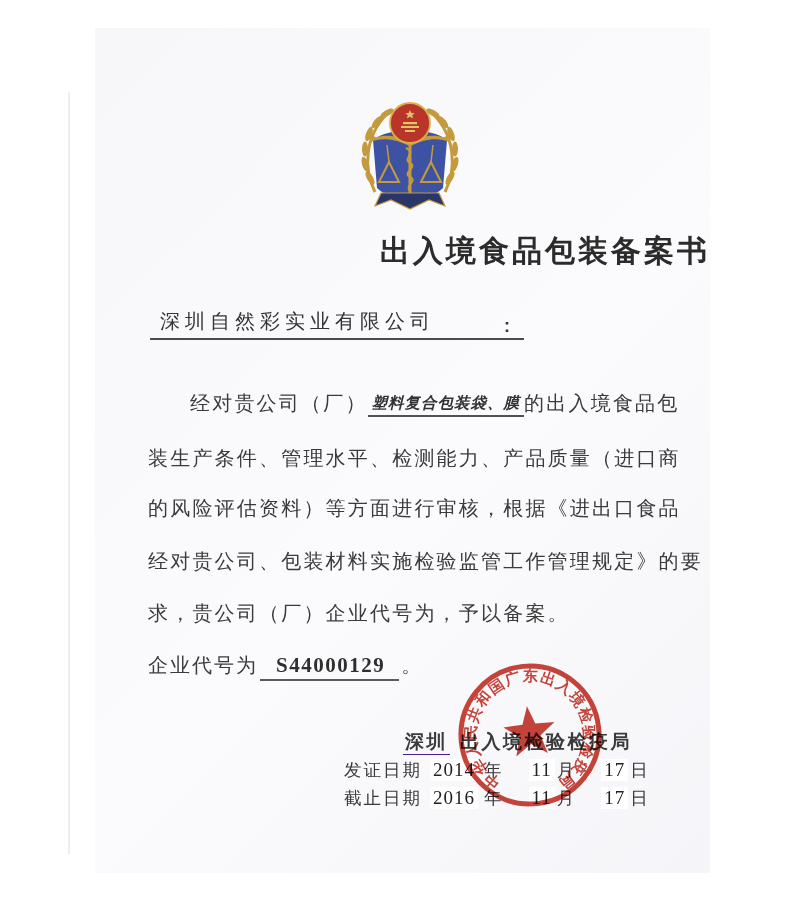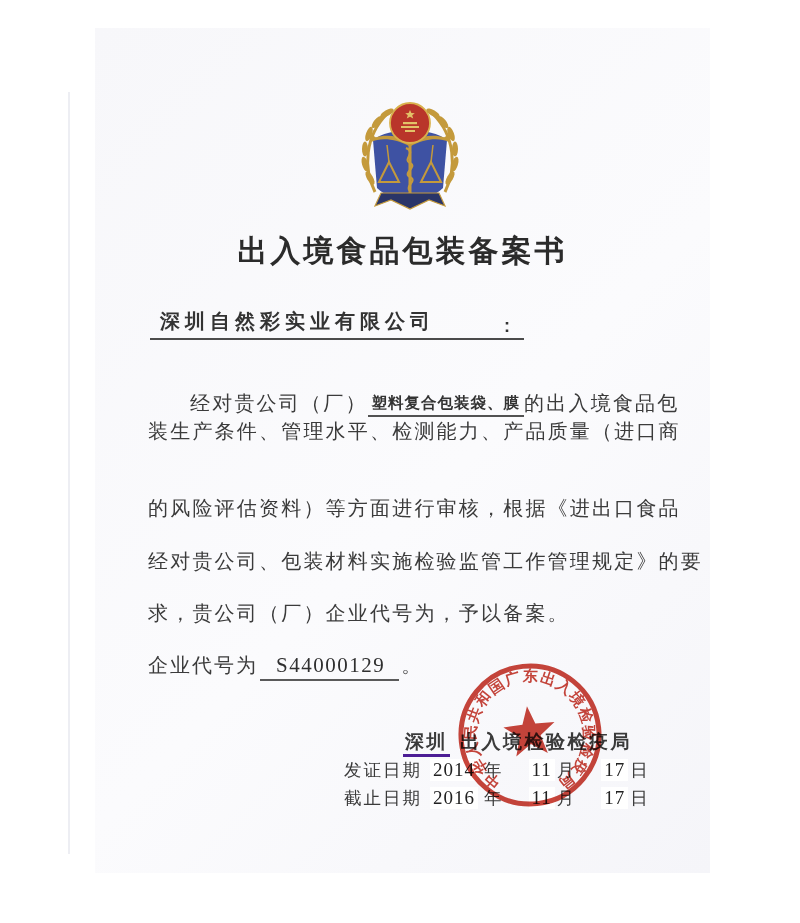--- a/index.html
+++ b/index.html
@@ -11,63 +11,63 @@
   .paper{
     position:absolute;left:95px;top:28px;width:615px;height:845px;
     background:linear-gradient(135deg,#f7f7fa 0%,#fbfbfd 55%,#f5f5f9 100%);
   }
   .scan-line{
     position:absolute;left:68px;top:92px;width:2px;height:762px;
     background:#edeef3;
   }
   .emblem{position:absolute;left:357px;top:96px;width:106px;height:120px;}
   .doc-title{
-    position:absolute;left:95px;top:231px;width:615px;text-align:center;
+    position:absolute;left:95px;top:231px;width:615px;text-align:right;
     font-size:30px;font-weight:700;letter-spacing:3px;color:#2b2b2b;
     white-space:nowrap;
   }
   .company-row{
     position:absolute;left:150px;top:300px;width:374px;height:38px;
     border-bottom:2px solid #4b4b4b;
   }
   .company-name{
-    position:absolute;left:10px;bottom:3px;font-size:20px;font-weight:700;
+    position:absolute;left:10px;bottom:3px;font-size:20px;font-weight:400;
     letter-spacing:5px;color:#333;white-space:nowrap;
   }
   .company-colon{
     position:absolute;right:14px;bottom:1px;font-size:18px;font-weight:700;color:#333;
   }
   .pline{
     position:absolute;left:148px;font-size:20px;font-weight:500;
     letter-spacing:2.2px;color:#3b3b3b;white-space:nowrap;
   }
-  .l1{top:390px}.l2{top:418px}.l3{top:495px}.l4{top:548px}.l5{top:600px}
+  .l1{top:390px}.l2{top:445px}.l3{top:495px}.l4{top:548px}.l5{top:600px}
   .indent{margin-left:42px}
   .blank-filled{
     display:inline-block;font-size:15.5px;font-weight:700;letter-spacing:1px;
-    border-bottom:2px solid #525252;padding:0 4px 1px;vertical-align:2px;color:#333;
+    border-bottom:2px solid #525252;padding:0 4px 1px;vertical-align:2px;color:#333;font-style:italic;
   }
   .code-row{
     position:absolute;left:148px;top:652px;font-size:20px;font-weight:500;
     letter-spacing:2px;color:#3b3b3b;white-space:nowrap;
   }
   .code-underline{
     display:inline-block;border-bottom:2px solid #5a5a5a;
     padding:0 14px 1px 16px;margin:0 2px;
   }
   .code-value{
     font-family:"Liberation Serif",serif;font-size:21px;letter-spacing:1.5px;
-    color:#2f2f2f;font-weight:400;
+    color:#2f2f2f;font-weight:700;
   }
   .authority-row{
     position:absolute;left:403px;top:729px;
     font-family:"Liberation Serif",serif;font-size:19px;font-weight:600;
     letter-spacing:2.5px;color:#3a3a3a;white-space:nowrap;
   }
-  .authority-city{border-bottom:3px solid #4c1d95;padding:0 2px 2px;margin-right:10px;}
+  .authority-city{border-bottom:1px solid #4c1d95;padding:0 2px 2px;margin-right:10px;}
   .date-row{
     position:absolute;left:344px;display:flex;align-items:center;
     font-family:"Liberation Serif",serif;font-size:17.5px;font-weight:500;
     letter-spacing:2px;color:#3a3a3a;white-space:nowrap;
   }
   .issue-row{top:758px}.expiry-row{top:786px}
   .date-num{
     font-size:19px;letter-spacing:1px;background:#ffffff;
     padding:0 3px;color:#222;font-weight:400;
   }

